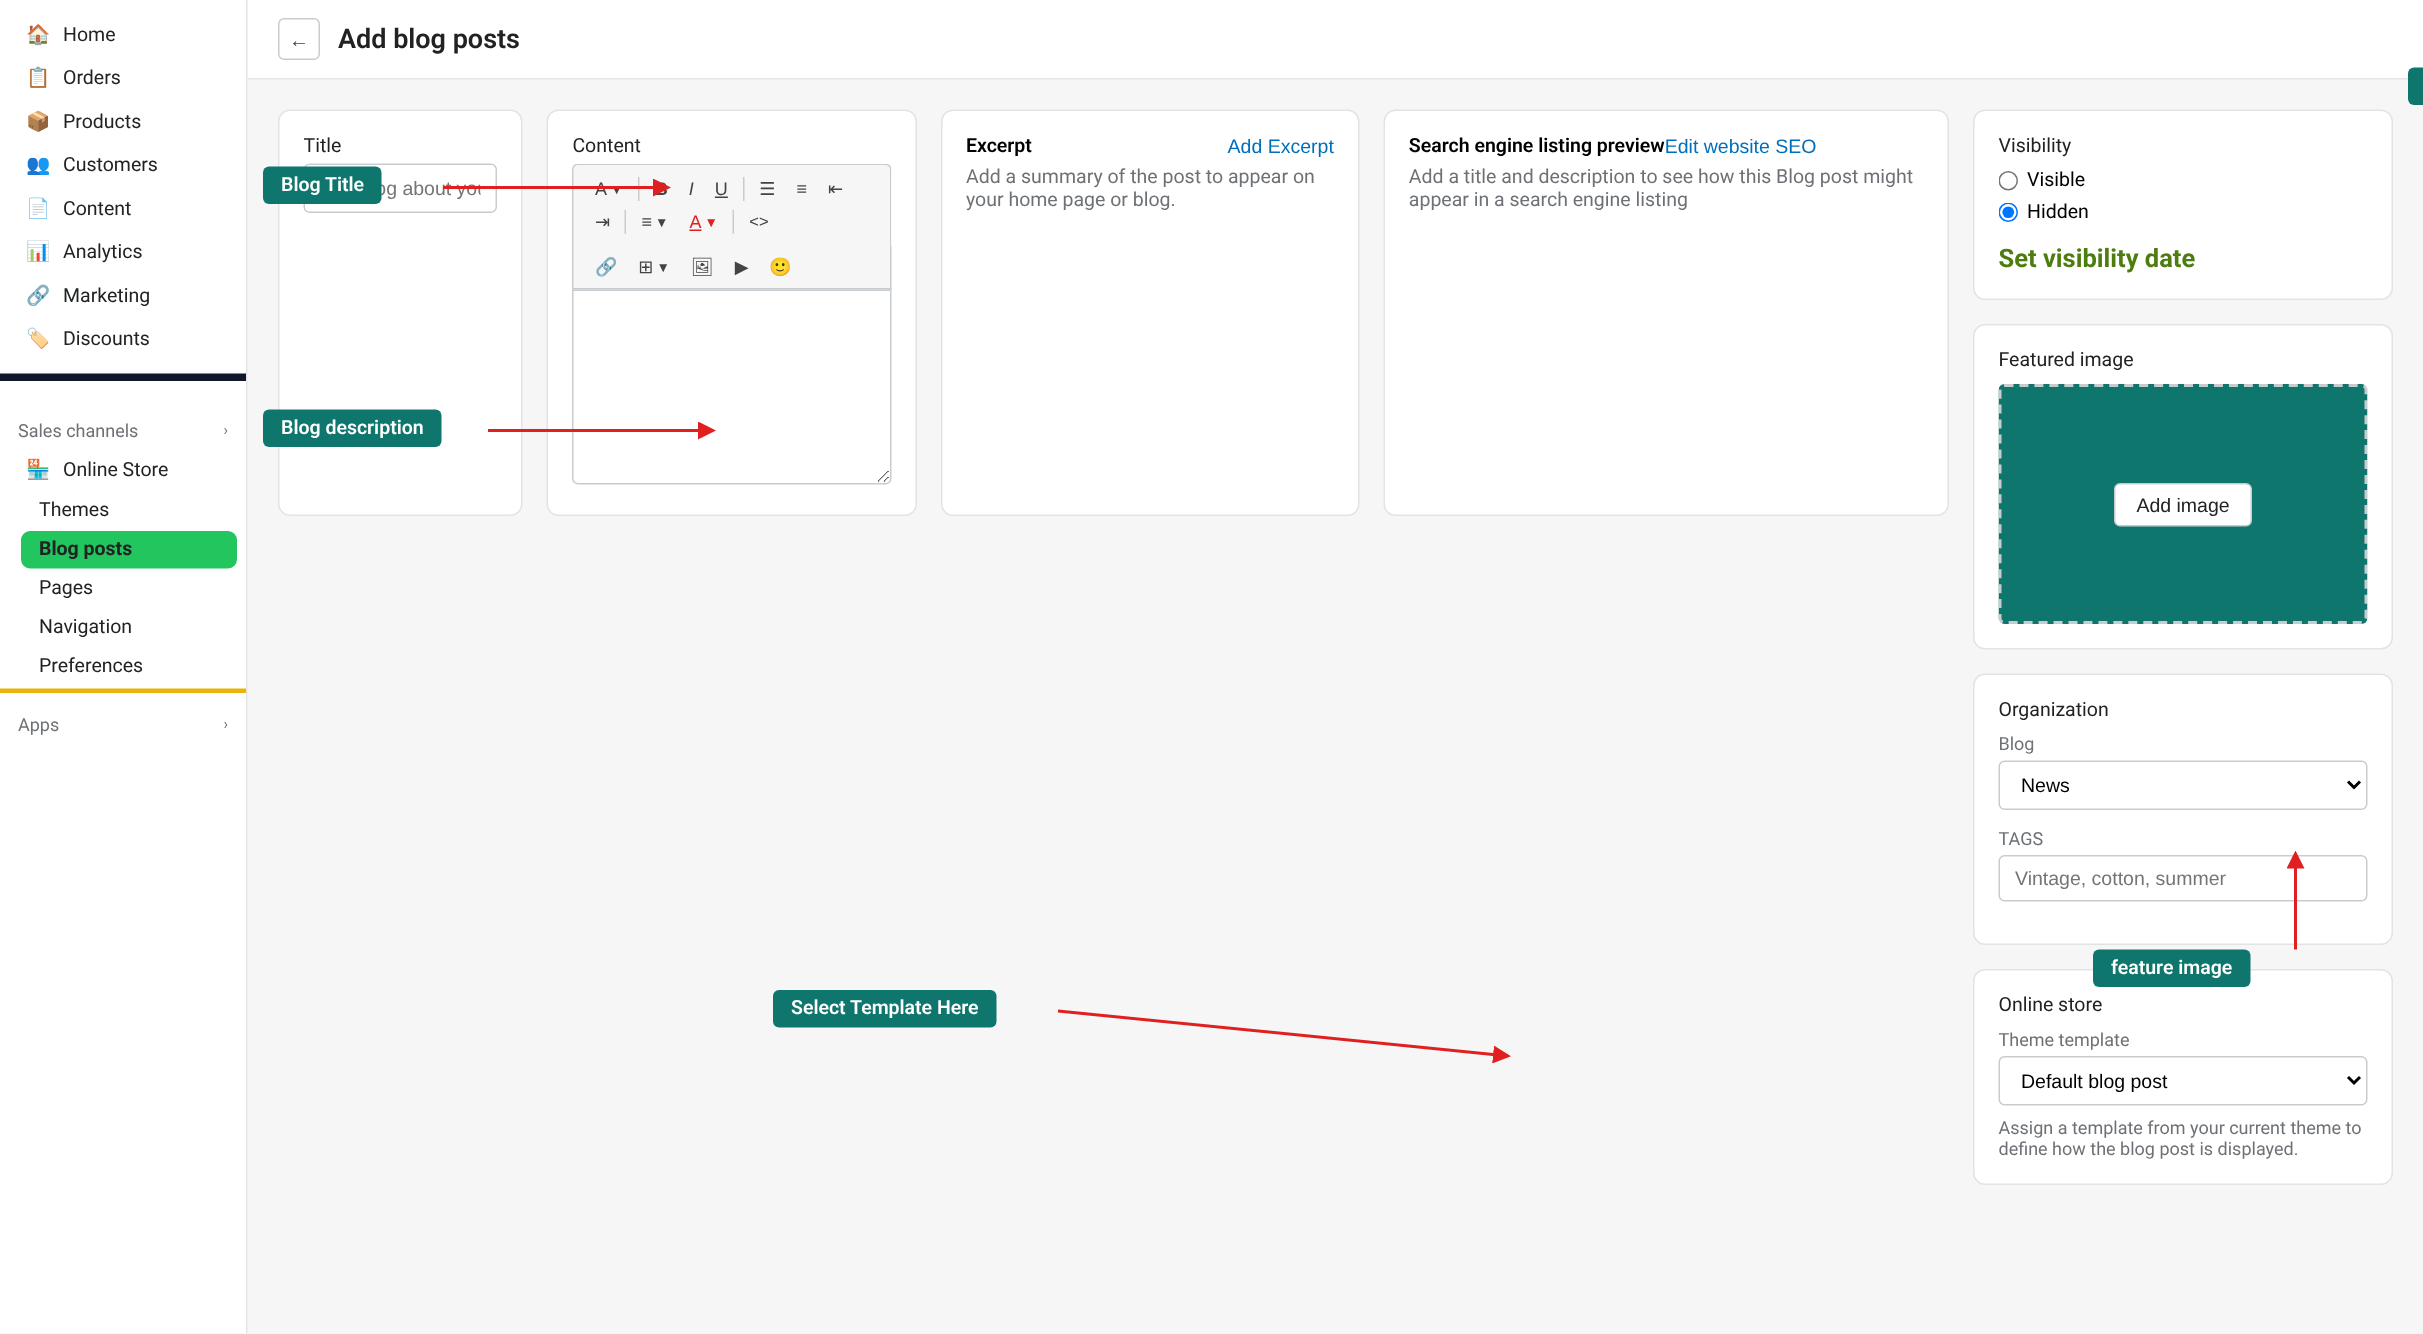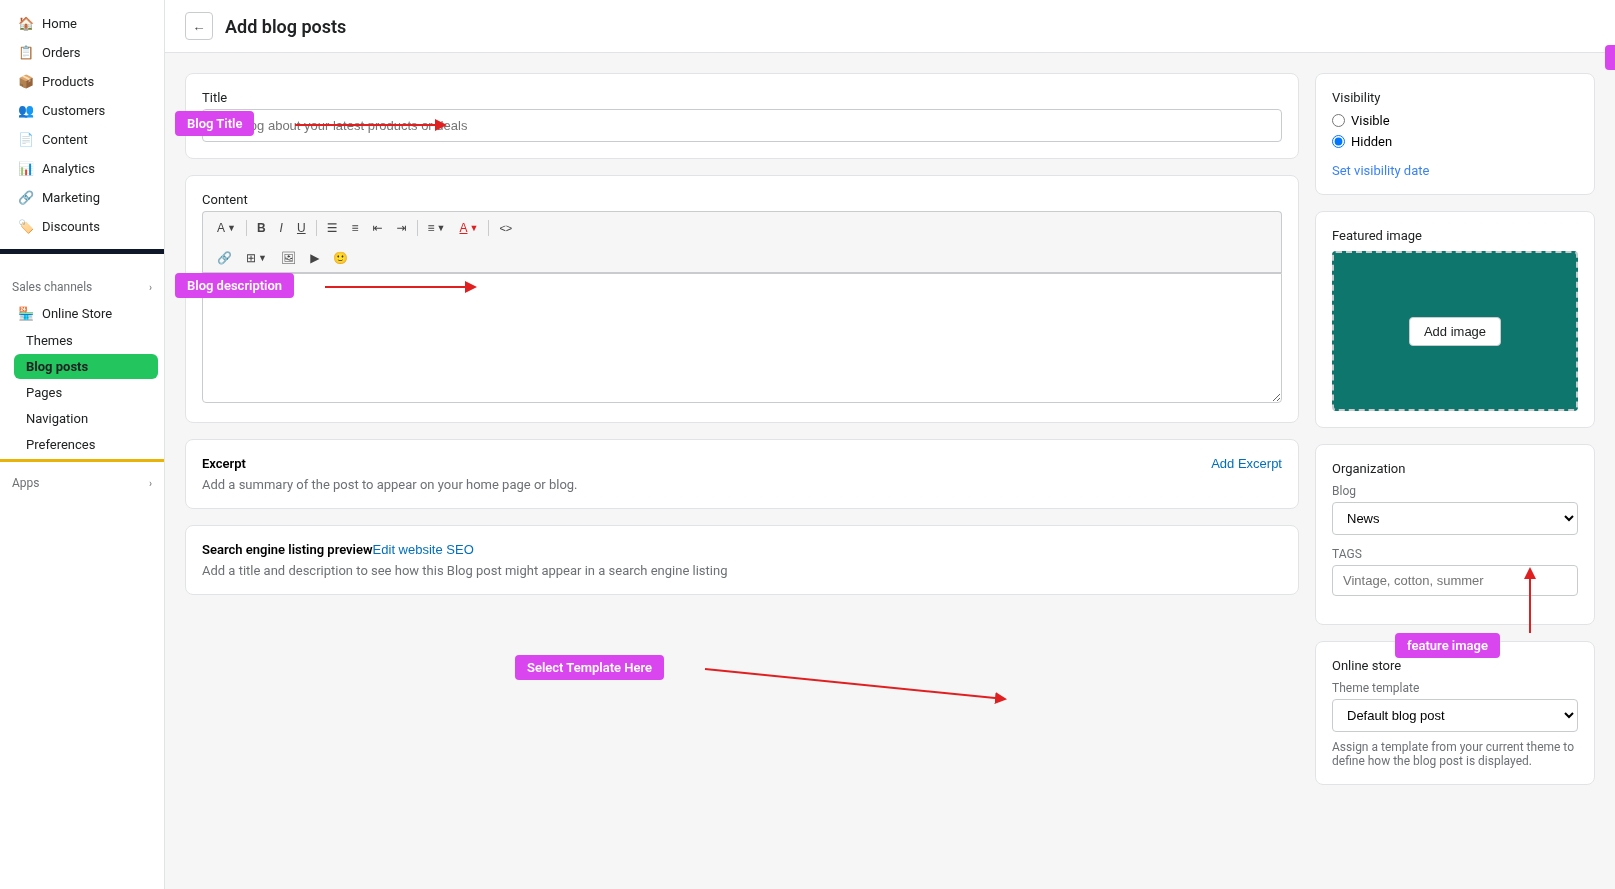--- a/index.html
+++ b/index.html
@@ -91,21 +91,21 @@
       color: #444;
     }
     .page-header h1 { font-size: 18px; font-weight: 600; color: #202223; }
 
     
     .two-col {
       display: flex;
       gap: 16px;
       align-items: flex-start;
     }
-    .col-main { flex: 1; display: flex; flex-direction: column; gap: 16px; }
+    .col-main { flex: 1; display: flex; flex-direction: row; gap: 16px; }
     .col-side { width: 280px; flex-shrink: 0; display: flex; flex-direction: column; gap: 16px; }
 
     
     .card {
       background: #fff;
       border: 1px solid #e1e3e5;
       border-radius: 8px;
       padding: 16px;
     }
     .card-section-title { font-size: 13px; font-weight: 400; color: #202223; margin-bottom: 8px; }
@@ -167,21 +167,21 @@
     .excerpt-text { font-size: 13px; color: #6d7175; }
 
     
     .seo-header { display: flex; justify-content: flex-start; align-items: center; margin-bottom: 6px; }
     .seo-title { font-size: 13px; font-weight: 600; }
     .seo-text { font-size: 13px; color: #6d7175; }
 
     
     .visibility-card .radio-group { display: flex; flex-direction: column; gap: 6px; margin-bottom: 10px; }
     .radio-label { display: flex; align-items: center; gap: 6px; font-size: 13px; cursor: pointer; }
-    .visibility-link { font-size: 13px; color: #3b82f6; cursor: pointer; margin-top: 4px; display: inline-block; }
+    .visibility-link { font-size: 17px; color: #4d7c0f; cursor: pointer; margin-top: 4px; display: inline-block; font-weight: bold; }
 
     
     .featured-image-area {
       border: 2px dashed #c9cccf;
       border-radius: 4px;
       min-height: 160px;
       display: flex;
       align-items: center;
       justify-content: center;
       cursor: pointer;
@@ -219,21 +219,21 @@
       outline: none;
       appearance: auto;
     }
 
     
     .online-store-text { font-size: 12px; color: #6d7175; margin-top: 8px; }
 
     
     .annotation {
       position: absolute;
-      background: #d946ef;
+      background: #0f766e;
       color: #fff;
       font-size: 13px;
       font-weight: 600;
       padding: 5px 12px;
       border-radius: 4px;
       white-space: nowrap;
       z-index: 10;
       pointer-events: none;
     }
 

